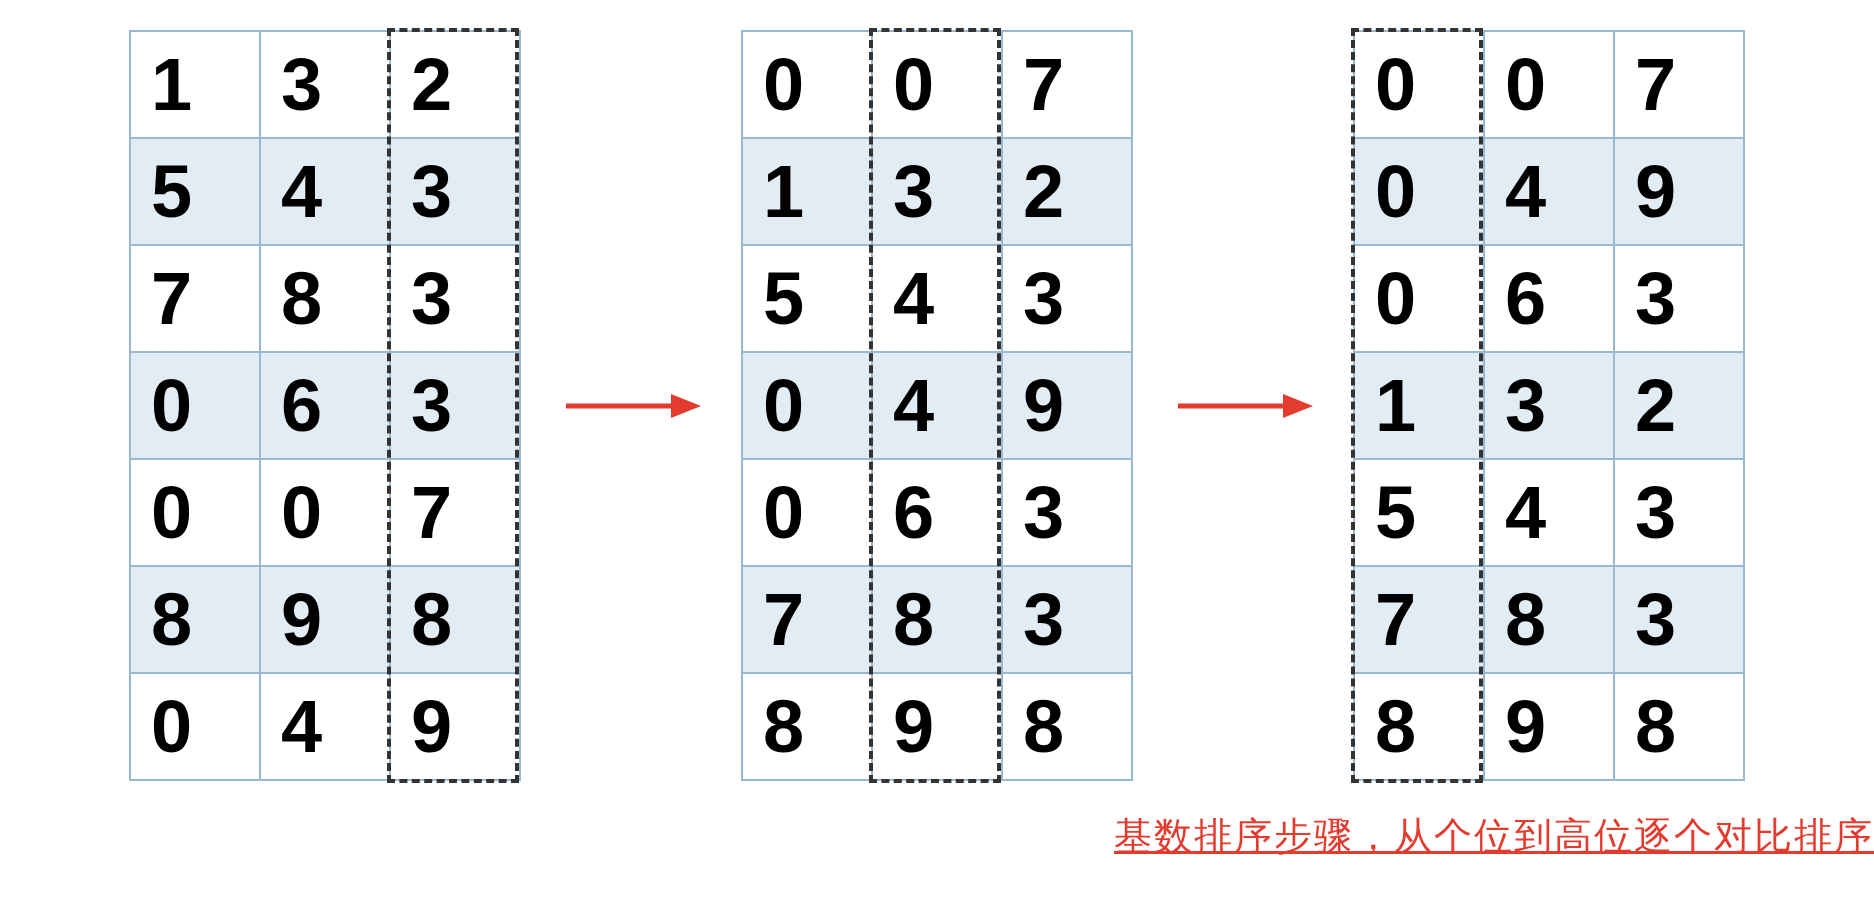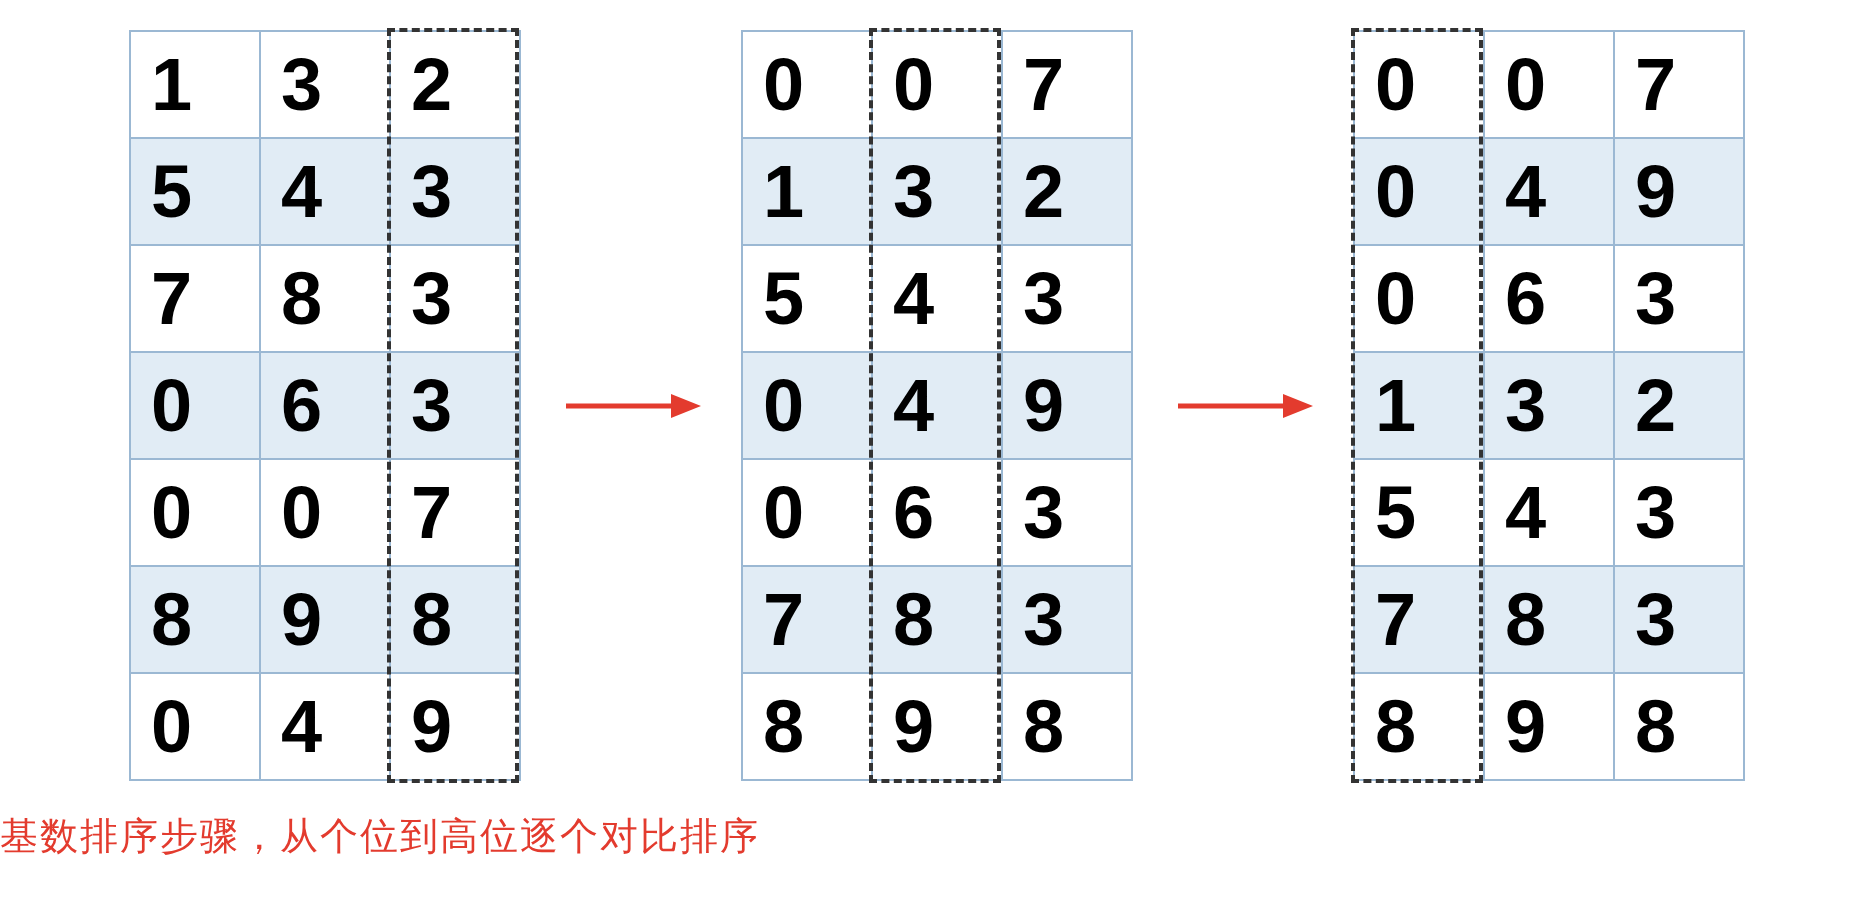--- a/index.html
+++ b/index.html
@@ -58,26 +58,27 @@
       height: 40px;
       display: flex;
       align-items: center;
       justify-content: center;
     }
     .arrow svg {
       width: 140px;
       height: 40px;
     }
     .caption {
-      text-align: left;
+      text-align: right;
       color: #e33b2e;
       font-size: 38px;
       font-family: "Microsoft YaHei", "SimHei", sans-serif;
       margin-top: 10px;
       letter-spacing: 2px;
+      text-decoration: underline;
     }
     .table-wrapper {
       position: relative;
     }
   </style>
 </head>
 <body>
 
 <div class="container">
 

